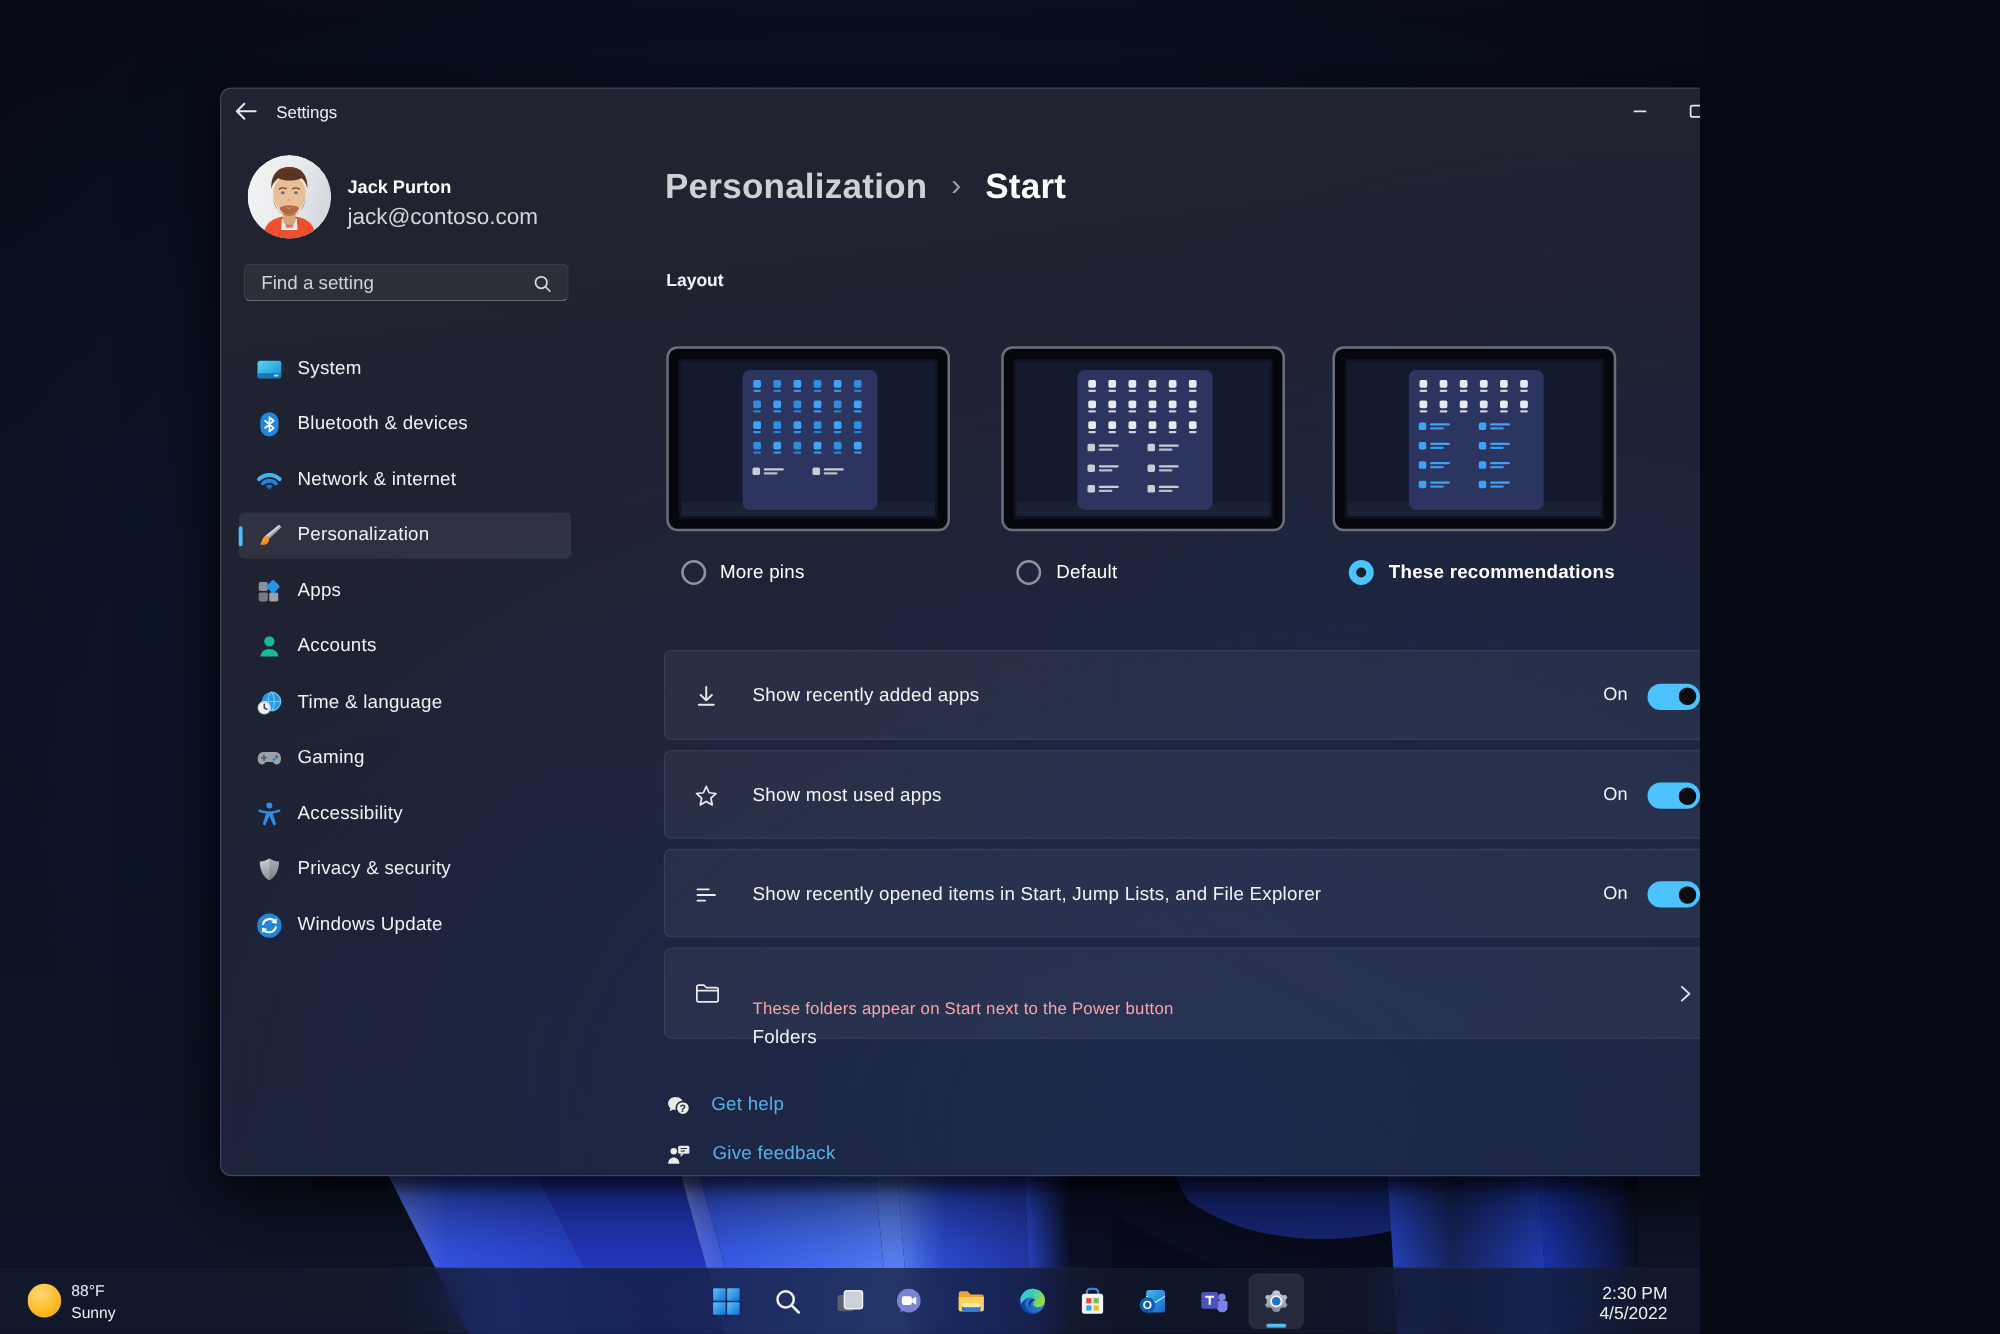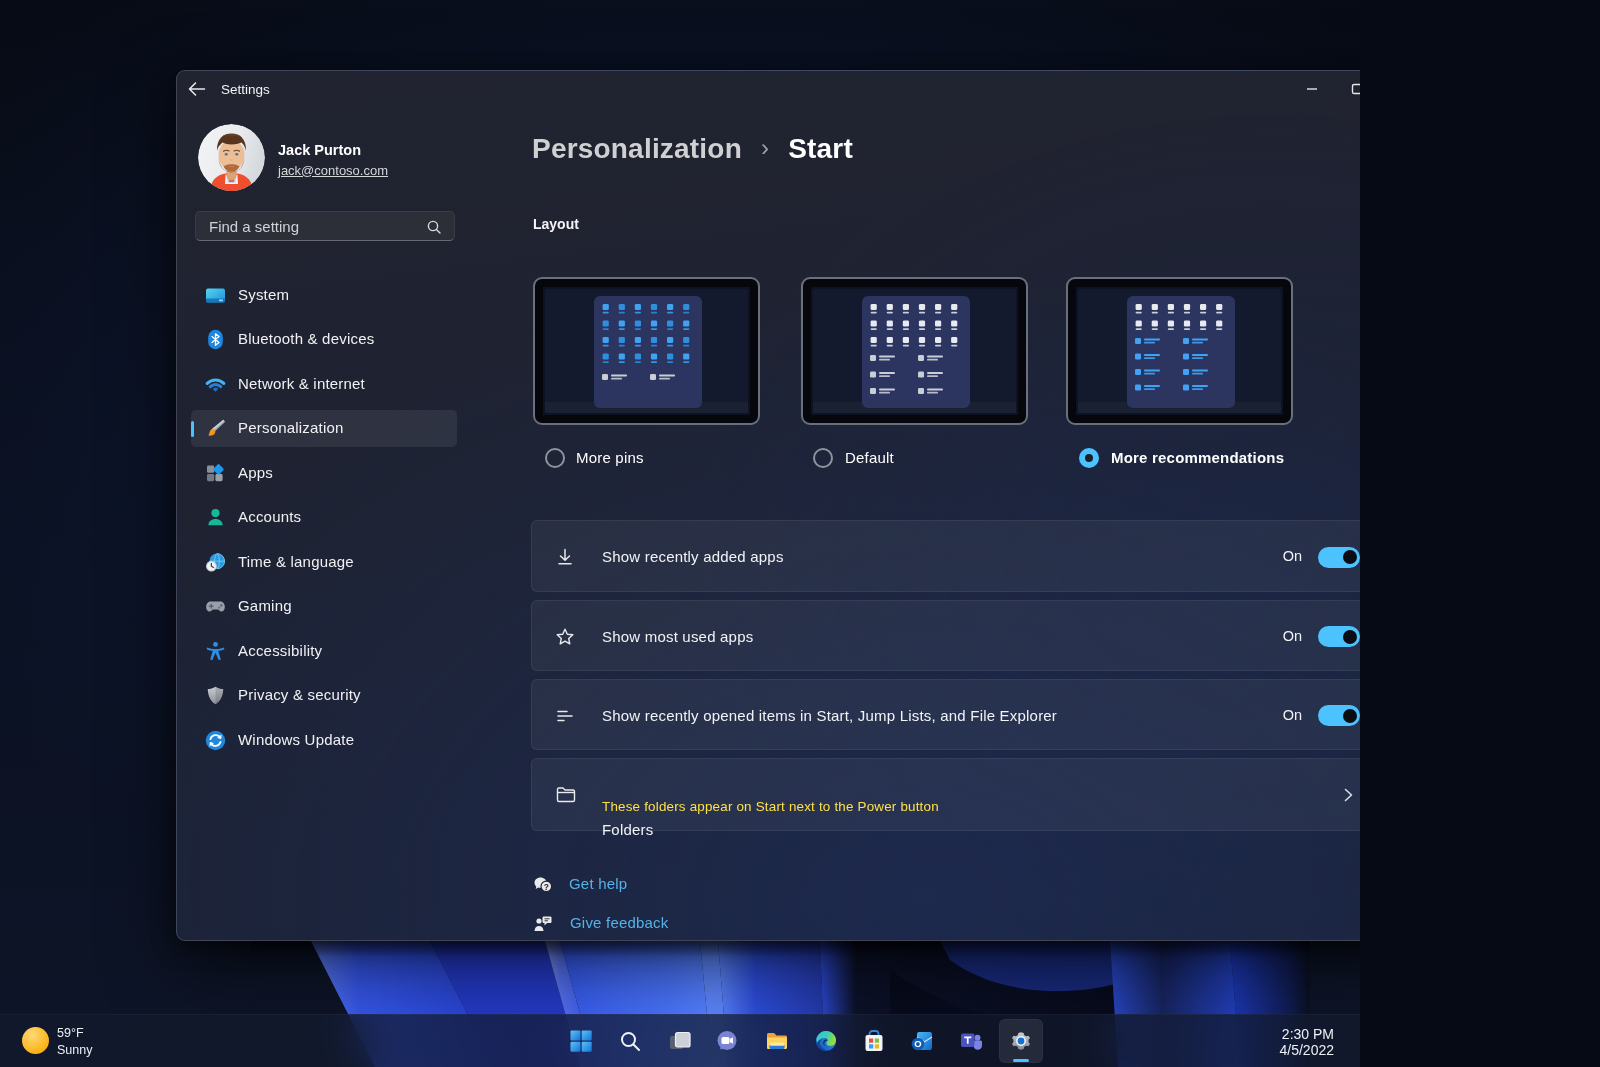--- a/index.html
+++ b/index.html
@@ -41,21 +41,21 @@
   }
 
   
   #back { position:absolute; left:186px; top:78px; width:22px; height:22px; color:#e8e8e8; }
   #title { position:absolute; left:221px; top:82px; font-size:13.5px; color:#f2f2f2; }
   .cap { position:absolute; top:78px; width:22px; height:22px; color:#e6e6e6; }
 
   
   #avatar { position:absolute; left:198px; top:124px; width:67px; height:67px; border-radius:50%; overflow:hidden; }
   #uname { position:absolute; left:278px; top:142px; font-size:14.5px; font-weight:bold; color:#fff; }
-  #umail { position:absolute; left:278px; top:162.5px; font-size:13px; color:#d5d6d9;text-decoration:underline; }
+  #umail { position:absolute; left:278px; top:162.5px; font-size:18px; color:#d5d6d9; }
   #search { position:absolute; left:195px; top:211px; width:260px; height:30px; border-radius:5px;
     background:#2d2f38; border:1px solid #3a3c45; border-bottom:1px solid #666a73; }
   #search span { position:absolute; left:13px; top:5.5px; font-size:15px; color:#cfd1d6; }
   .nav { position:absolute; left:191px; width:266px; height:37px; border-radius:5px; }
   .nav .ic { position:absolute; left:14px; top:8px; width:21px; height:21px; }
   .nav .tx { position:absolute; left:47px; top:9px; font-size:15px; letter-spacing:.2px; color:#f1f1f3; white-space:nowrap; }
   .nav.sel { background:rgba(255,255,255,.075); }
   .nav.sel::before { content:""; position:absolute; left:0; top:10.5px; width:3px; height:16px; border-radius:2px; background:#4cc2ff; }
 
   
@@ -495,21 +495,21 @@
           <rect x="56.0" y="88.5" width="6.0" height="6.0" rx="1.3" fill="#3fa3f5"></rect>
           <rect x="65.0" y="89.1" width="16" height="1.8" rx="0.9" fill="#3fa3f5"></rect>
           <rect x="65.0" y="92.3" width="11" height="1.8" rx="0.9" fill="#3fa3f5" opacity="0.9"></rect>
         </svg>
 </div>
 <div class="radio off" style="left:545px;"></div>
       <div class="rlabel" style="left:576px;">More pins</div>
 <div class="radio off" style="left:813px;"></div>
       <div class="rlabel" style="left:845px;">Default</div>
 <div class="radio on" style="left:1079px;"></div>
-      <div class="rlabel" style="left:1111px; font-weight:bold;">More recommendations</div>
+      <div class="rlabel" style="left:1111px; font-weight:bold;">These recommendations</div>
     </div>
 
   <div id="rows">
       <div class="row" style="top:520px; height:72px;">
 <span class="ric" style="top:25.0px;"><svg width="22" height="22" viewBox="0 0 22 22">
             <path d="M11 3.5 V14 M6.5 10 L11 14.3 L15.5 10" stroke="#e9eaec" stroke-width="1.5" fill="none" stroke-linecap="round" stroke-linejoin="round"></path>
             <path d="M5 17.8 H17" stroke="#e9eaec" stroke-width="1.5" stroke-linecap="round"></path>
           </svg></span>
 <span class="rtx" style="top:27.0px;">Show recently added apps</span>
 <span class="on" style="top:27.0px;">On</span>
@@ -530,21 +530,21 @@
 <span class="rtx" style="top:26.5px;">Show recently opened items in Start, Jump Lists, and File Explorer</span>
 <span class="on" style="top:26.5px;">On</span>
 <span class="toggle" style="top:25.0px;"></span>
 </div>
 <div class="row" style="top:758px; height:73px;">
 <span class="ric" style="top:24px;"><svg width="24" height="24" viewBox="0 0 24 24">
             <path d="M3.5 6.5 C3.5 5.7 4.1 5 5 5 H9 L11 7 H19 C19.9 7 20.5 7.7 20.5 8.5 V17 C20.5 17.8 19.9 18.5 19 18.5 H5 C4.1 18.5 3.5 17.8 3.5 17 Z" stroke="#e9eaec" stroke-width="1.4" fill="none" stroke-linejoin="round"></path>
             <path d="M3.5 9.5 H20.5" stroke="#e9eaec" stroke-width="1.4"></path>
           </svg></span>
 <span class="rtx" style="top:18px;margin-top:44px;">Folders</span>
-<span class="rtx" style="top:40px; font-size:13.4px; color:#fde047;">These folders appear on Start next to the Power button</span>
+<span class="rtx" style="top:40px; font-size:13.4px; color:#fca5a5;">These folders appear on Start next to the Power button</span>
 <svg style="position:absolute; right:22px; top:26px;" width="20" height="20" viewBox="0 0 20 20">
           <path d="M7.5 4.5 L13.5 10 L7.5 15.5" stroke="#dcdee2" stroke-width="1.6" fill="none" stroke-linecap="round" stroke-linejoin="round"></path>
         </svg>
 </div>
 <svg class="abs" style="left:531px; top:873px;" width="24" height="24" viewBox="0 0 24 24">
         <path d="M9.5 4.5 C6 4.5 3.5 6.8 3.5 9.7 C3.5 11.2 4.2 12.5 5.3 13.4 L4.7 16 L7.5 14.6 C8.1 14.8 8.8 14.9 9.5 14.9 C13 14.9 15.5 12.6 15.5 9.7 C15.5 6.8 13 4.5 9.5 4.5 Z" fill="#e9eaec"></path>
         <circle cx="15.3" cy="13.4" r="5.3" fill="#e9eaec" stroke="#20222c" stroke-width="1.2"></circle>
         <text x="15.3" y="16.6" font-size="8.5" font-weight="bold" fill="#20222c" text-anchor="middle" font-family="Liberation Sans">?</text>
       </svg>
 <svg class="abs" style="left:531px; top:912px;" width="24" height="24" viewBox="0 0 24 24">
@@ -554,21 +554,21 @@
         <path d="M13.5 11 L13.5 13.5 L16 11 Z" fill="#e9eaec"></path>
         <path d="M13.5 6.8 H18.5 M13.5 8.8 H17" stroke="#20222c" stroke-width="0.9"></path>
       </svg>
     </div>
 
   <div class="link" style="left:569px; top:875px;">Get help</div>
   <div class="link" style="left:570px; top:914px;">Give feedback</div>
 
   <div id="taskbar"></div>
   <div id="tb-sun"></div>
-  <div class="tb-txt abs" style="left:57px; top:1025px;">59°F</div>
+  <div class="tb-txt abs" style="left:57px; top:1025px;">88°F</div>
   <div class="tb-txt abs" style="left:57px; top:1042px;">Sunny</div>
   <div id="settings-hl"></div>
   <div id="settings-underline"></div>
   <div id="tbicons">
       <svg class="tb-ico" style="left:569px;" width="24" height="24" viewBox="0 0 24 24">
         <defs>
           <linearGradient id="gwin" x1="0" y1="0" x2="1" y2="1">
             <stop offset="0" stop-color="#5ec3f7"></stop>
             <stop offset="1" stop-color="#1173d8"></stop>
           </linearGradient>

